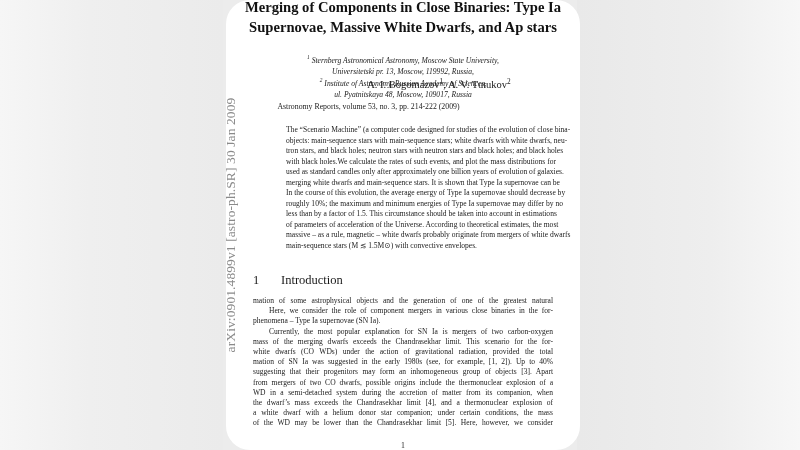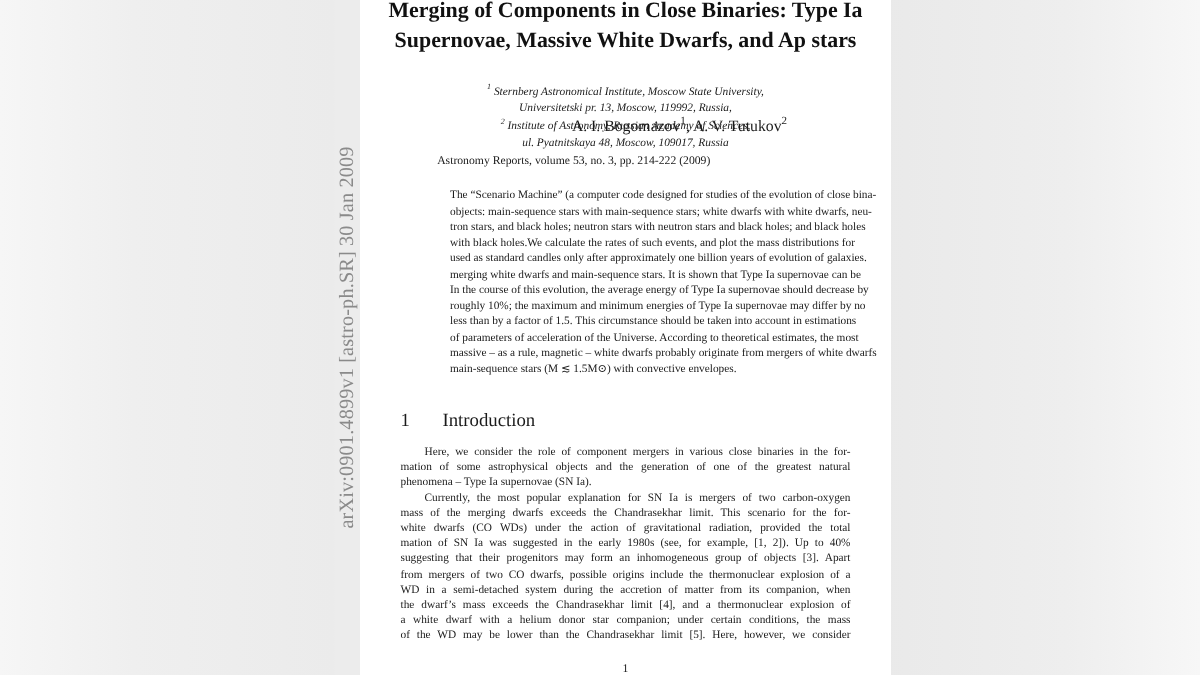--- a/index.html
+++ b/index.html
@@ -12,22 +12,22 @@
   }
   .bg-left {
     position: absolute; left: 0; top: 0; width: 223px; height: 450px;
     background: linear-gradient(90deg, #f6f6f6 0%, #efefef 40%, #ebebeb 100%);
   }
   .bg-right {
     position: absolute; left: 577px; top: 0; width: 223px; height: 450px;
     background: linear-gradient(90deg, #e9e9e9 0%, #eeeeee 60%, #f7f7f7 100%);
   }
   .page {
-    position: absolute; left: 240px; top: 0; width: 354px; height: 450px;
-    background: #ffffff; overflow: hidden;
+    position: absolute; left: 226px; top: 0; width: 354px; height: 450px;
+    background: #ffffff; overflow: hidden; border-radius: 24px;
   }
   .arxiv-stamp {
     position: absolute; left: 231px; top: 225px;
     transform: translate(-50%, -50%) rotate(-90deg);
     white-space: nowrap;
     font-size: 13.5px; color: #8a8a8a; letter-spacing: 0.1px;
   }
   .title {
     position: absolute; left: 0; width: 354px; top: -3px;
     text-align: center; font-weight: bold; font-size: 14.6px; line-height: 20px;
@@ -80,21 +80,21 @@
   <div class="title">
     <div>Merging of Components in Close Binaries: Type Ia</div>
     <div>Supernovae, Massive White Dwarfs, and Ap stars</div>
   </div>
 
   <div class="authors">
     <span>A. I. Bogomazov</span><sup>1</sup><span>, </span><span>A. V. Tutukov</span><sup>2</sup>
   </div>
 
   <div class="affil" style="top:56px">
-    <sup>1</sup>&nbsp;<span>Sternberg Astronomical Institute, Moscow State University,</span>
+    <sup>1</sup>&nbsp;<span>Sternberg Astronomical Astronomy, Moscow State University,</span>
   </div>
   <div class="affil" style="top:67px">Universitetski pr. 13, Moscow, 119992, Russia,</div>
   <div class="affil" style="top:79px">
     <sup>2</sup>&nbsp;<span>Institute of Astronomy, Russian Academy of Sciences,</span>
   </div>
   <div class="affil" style="top:90px">ul. Pyatnitskaya 48, Moscow, 109017, Russia</div>
 
   <div class="journal">Astronomy Reports, volume 53, no. 3, pp. 214-222 (2009)</div>
 
   <div class="abstract">
@@ -110,22 +110,22 @@
     <span class="ln">of parameters of acceleration of the Universe. According to theoretical estimates, the most</span>
     <span class="ln">massive – as a rule, magnetic – white dwarfs probably originate from mergers of white dwarfs</span>
     <span class="ln last">main-sequence stars (M ≲ 1.5M⊙) with convective envelopes.</span>
   </div>
 
   <div class="section-title">
     <span class="num">1</span><span>Introduction</span>
   </div>
 
   <div class="body-text">
+    <span class="ln">mation of some astrophysical objects and the generation of one of the greatest natural</span>
     <span class="ln indent">Here, we consider the role of component mergers in various close binaries in the for-</span>
-    <span class="ln">mation of some astrophysical objects and the generation of one of the greatest natural</span>
     <span class="ln last">phenomena – Type Ia supernovae (SN Ia).</span>
     <span class="ln indent">Currently, the most popular explanation for SN Ia is mergers of two carbon-oxygen</span>
     <span class="ln">mass of the merging dwarfs exceeds the Chandrasekhar limit. This scenario for the for-</span>
     <span class="ln">white dwarfs (CO WDs) under the action of gravitational radiation, provided the total</span>
     <span class="ln">mation of SN Ia was suggested in the early 1980s (see, for example, [1, 2]). Up to 40%</span>
     <span class="ln">suggesting that their progenitors may form an inhomogeneous group of objects [3]. Apart</span>
     <span class="ln">from mergers of two CO dwarfs, possible origins include the thermonuclear explosion of a</span>
     <span class="ln">WD in a semi-detached system during the accretion of matter from its companion, when</span>
     <span class="ln">the dwarf’s mass exceeds the Chandrasekhar limit [4], and a thermonuclear explosion of</span>
     <span class="ln">a white dwarf with a helium donor star companion; under certain conditions, the mass</span>

